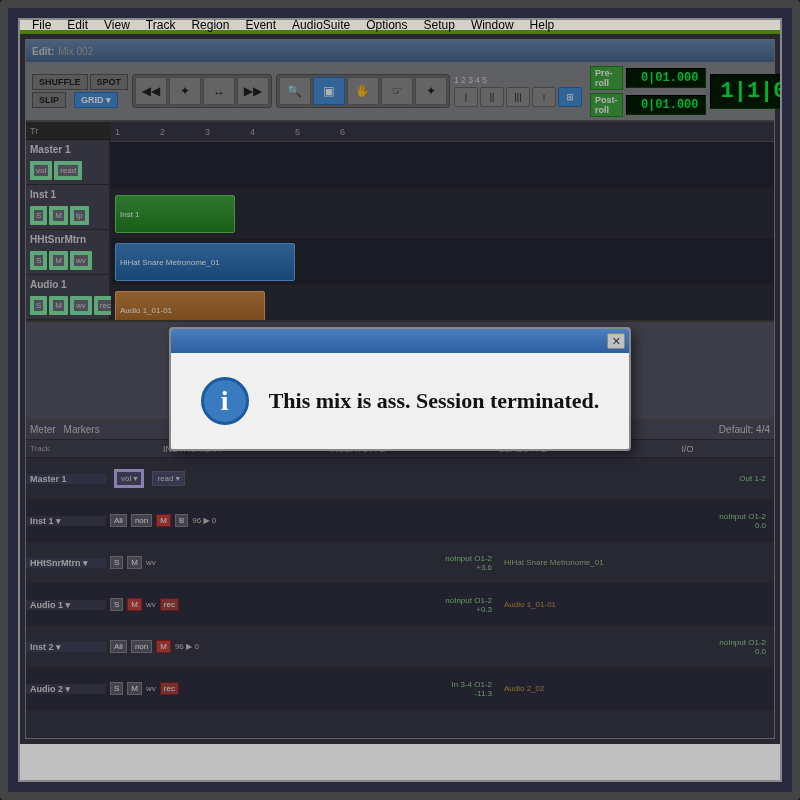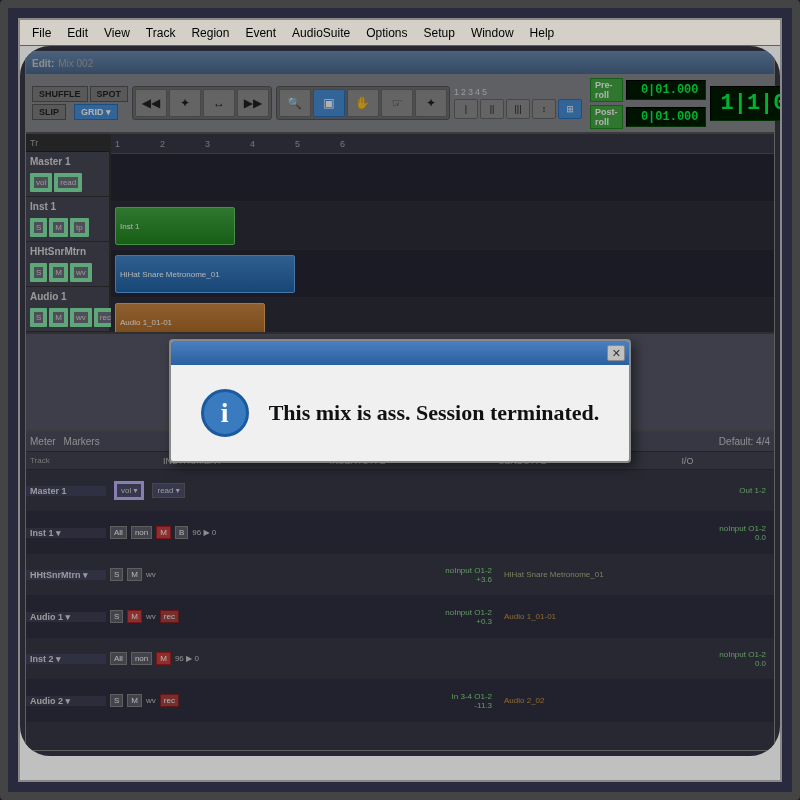--- a/index.html
+++ b/index.html
@@ -71,42 +71,41 @@
       display: flex;
       align-items: center;
       justify-content: center;
     }
     .title-btn.minimize { background: #f0c040; }
     .title-btn.maximize { background: #40c040; }
     .title-btn.close { background: #e05040; }
 
     
     .menu-bar {
-      height: 26px;
+      height: 14px;
       background: #d4d0c8;
-      border-bottom: 1px solid #4d7c0f;
+      border-bottom: 4px solid #4d7c0f;
       display: flex;
       align-items: center;
       padding: 0 4px;
       font-size: 12px;
       color: #000;
     }
     .menu-item {
       padding: 2px 8px;
       cursor: pointer;
       white-space: nowrap;
     }
 
     
     .daw-content {
       background: #3a3a4a;
       height: calc(100% - 50px);
       position: relative;
       overflow: hidden;
-      border-radius: 30px;
     }
 
     
     .edit-window {
       position: absolute;
       top: 5px;
       left: 5px;
       right: 5px;
       bottom: 5px;
       background: #5a5a6a;

